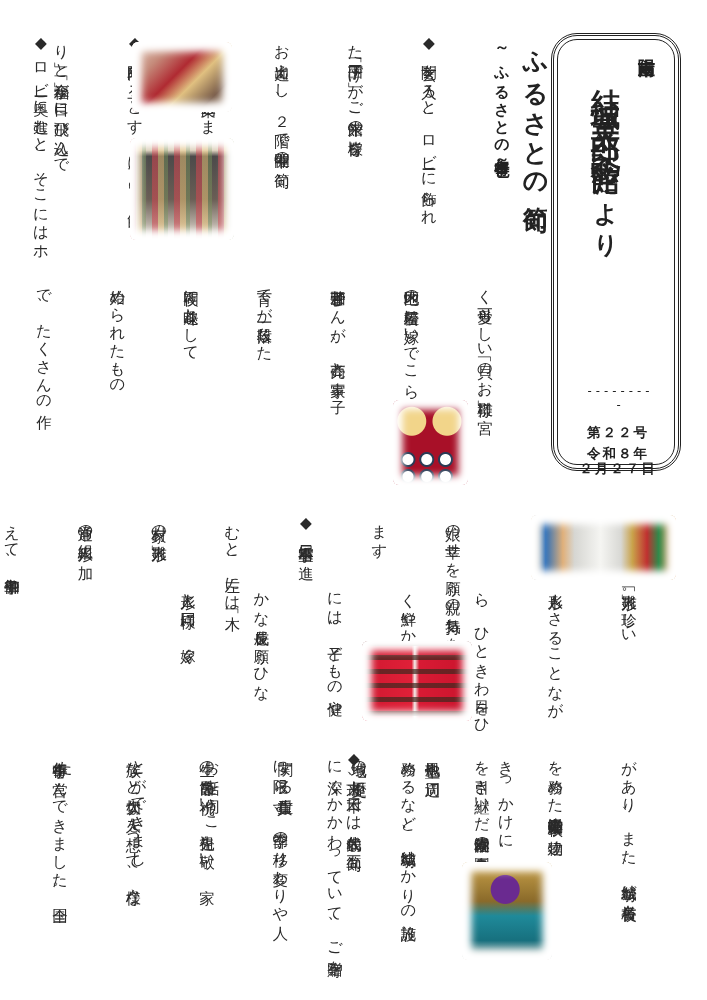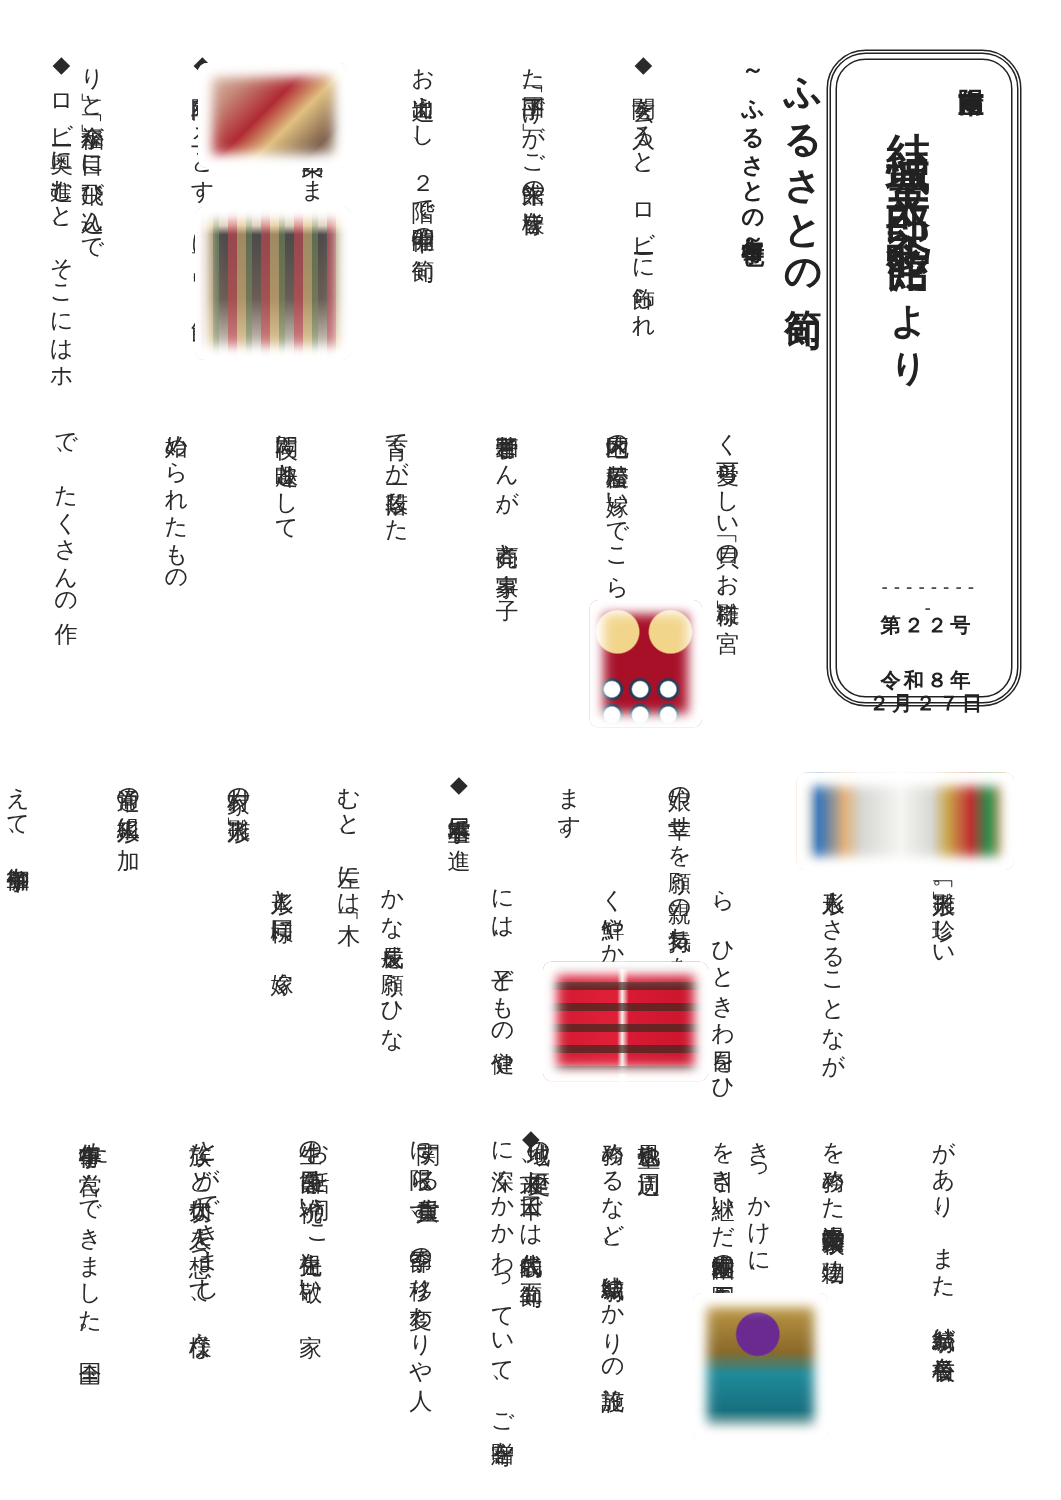--- a/index.html
+++ b/index.html
@@ -29,21 +29,21 @@
 </head>
 <body>
 
 <div class="abs title-box" style="left:551px; top:33px; width:130px; height:438px;">
   <div class="title-inner">
     <div class="abs city" style="left:82px; top:10px;">南陽市立</div>
     <div class="abs main-title" style="left:32px; top:30px; height:310px;">
       <span>結城豊太郎記念館</span><span class="small">だより</span>
     </div>
     <div class="abs dashes" style="left:28px; top:348px; width:74px; text-align:center;">---------</div>
-    <div class="abs issue-line" style="left:14px; top:372px; width:100px;text-align:center;">第２２号</div>
+    <div class="abs issue-line" style="left:14px; top:388px; width:100px;text-align:center;">第２２号</div>
     <div class="abs issue-line" style="left:14px; top:409px; width:100px;">令和８年</div>
     <div class="abs issue-line" style="left:14px; top:424px; width:100px;">２月２７日</div>
   </div>
 </div>
 
 <div class="abs heading" style="left:519px; top:34px;">ふるさとの節句</div>
 <div class="abs subheading" style="left:492px; top:40px;">～ふるさとの年中行事色々～</div>
 
 <div class="abs vt" style="right:217px; top:34px; height:230px;">
   <div>◆玄関を入ると、ロビーに飾られ</div>

